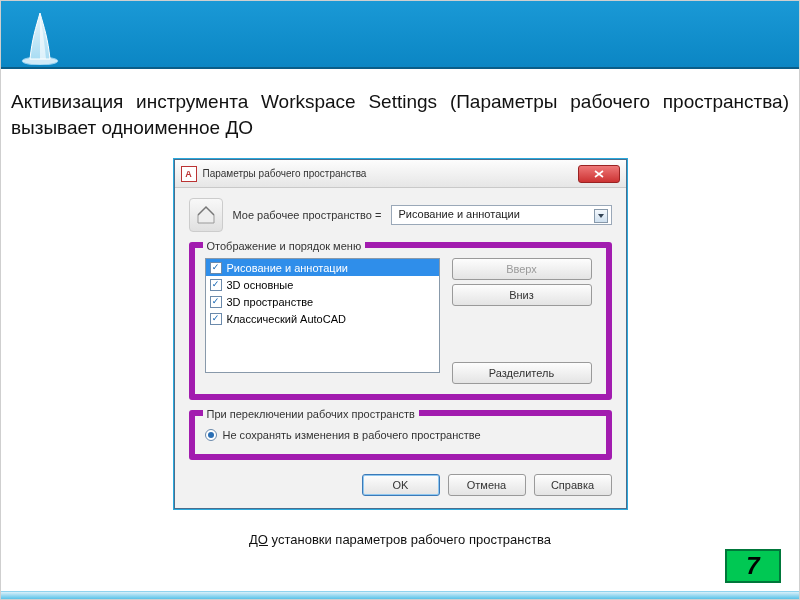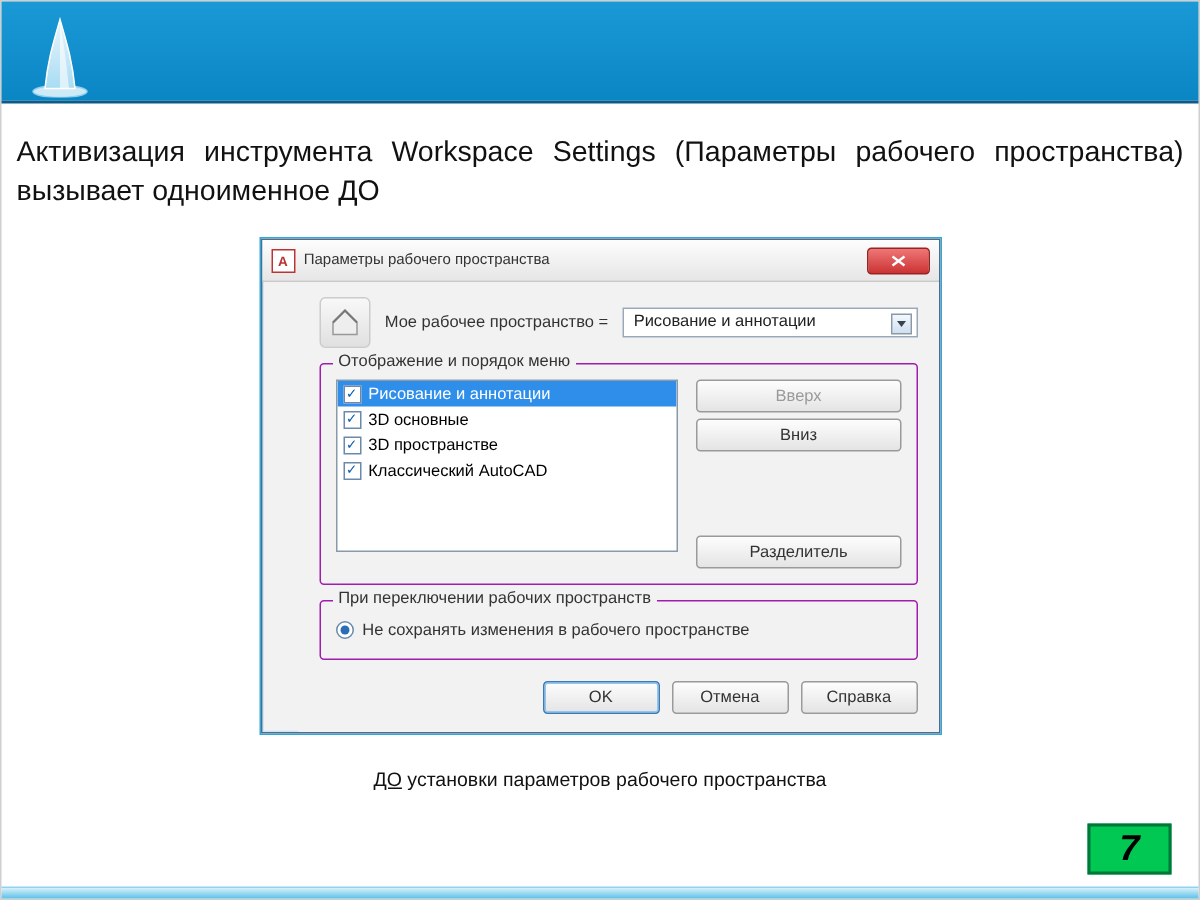--- a/index.html
+++ b/index.html
@@ -67,21 +67,21 @@
   }
   .titlebar .title { font-size: 10px; color: #333; flex: 1; }
   .close-btn {
     width: 42px; height: 18px;
     background: linear-gradient(#e77, #c33);
     border: 1px solid #922;
     border-radius: 3px;
     display: flex; align-items: center; justify-content: center;
     color: #fff; font-size: 10px; font-weight: bold;
   }
-  .dlg-body { padding: 10px 14px 12px 14px; background: #f2f2f2; margin-left: 24px; }
+  .dlg-body { padding: 10px 14px 12px 14px; background: #f2f2f2; }
   .row1 {
     display: flex; align-items: center; gap: 10px;
     margin-bottom: 10px;
   }
   .home-icon {
     width: 34px; height: 34px;
     background: linear-gradient(#f8f8f8,#e0e0e0);
     border: 1px solid #ccc;
     border-radius: 4px;
     display: flex; align-items: center; justify-content: center;
@@ -106,21 +106,21 @@
   }
   .combo::before {
     content: "";
     position: absolute; right: 7px; top: 8px;
     border-left: 3px solid transparent;
     border-right: 3px solid transparent;
     border-top: 4px solid #345;
     z-index: 2;
   }
   .group {
-    border: 1px solid #a21caf;
+    border: 6px solid #a21caf;
     border-radius: 3px;
     padding: 10px 10px 10px 10px;
     margin-bottom: 10px;
     position: relative;
   }
   .group-title {
     position: absolute;
     top: -8px; left: 8px;
     background: #f2f2f2;
     padding: 0 4px;

